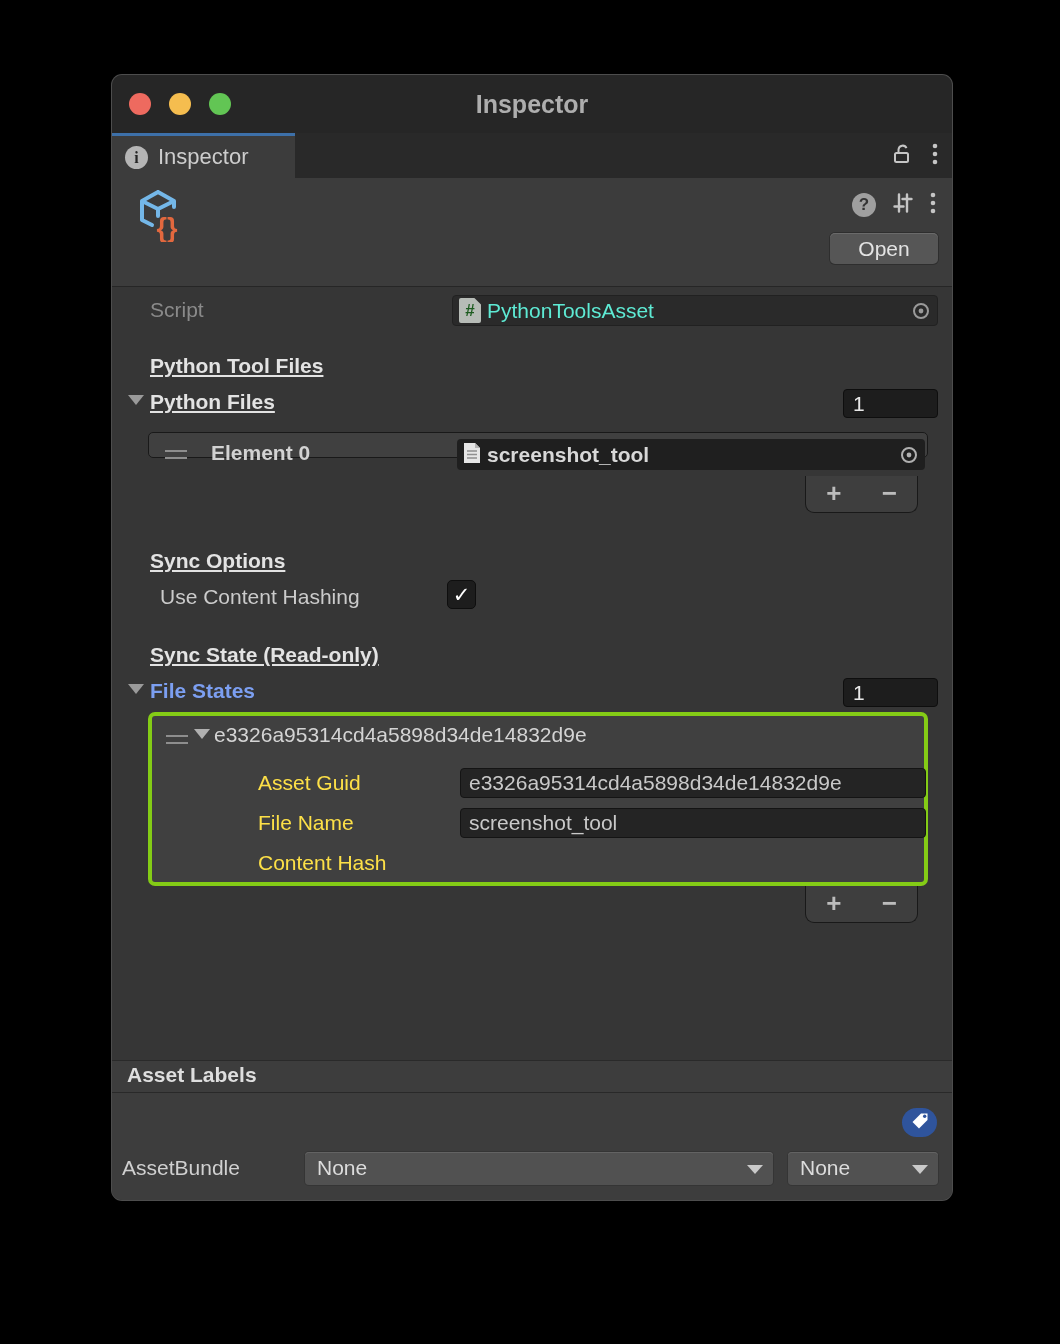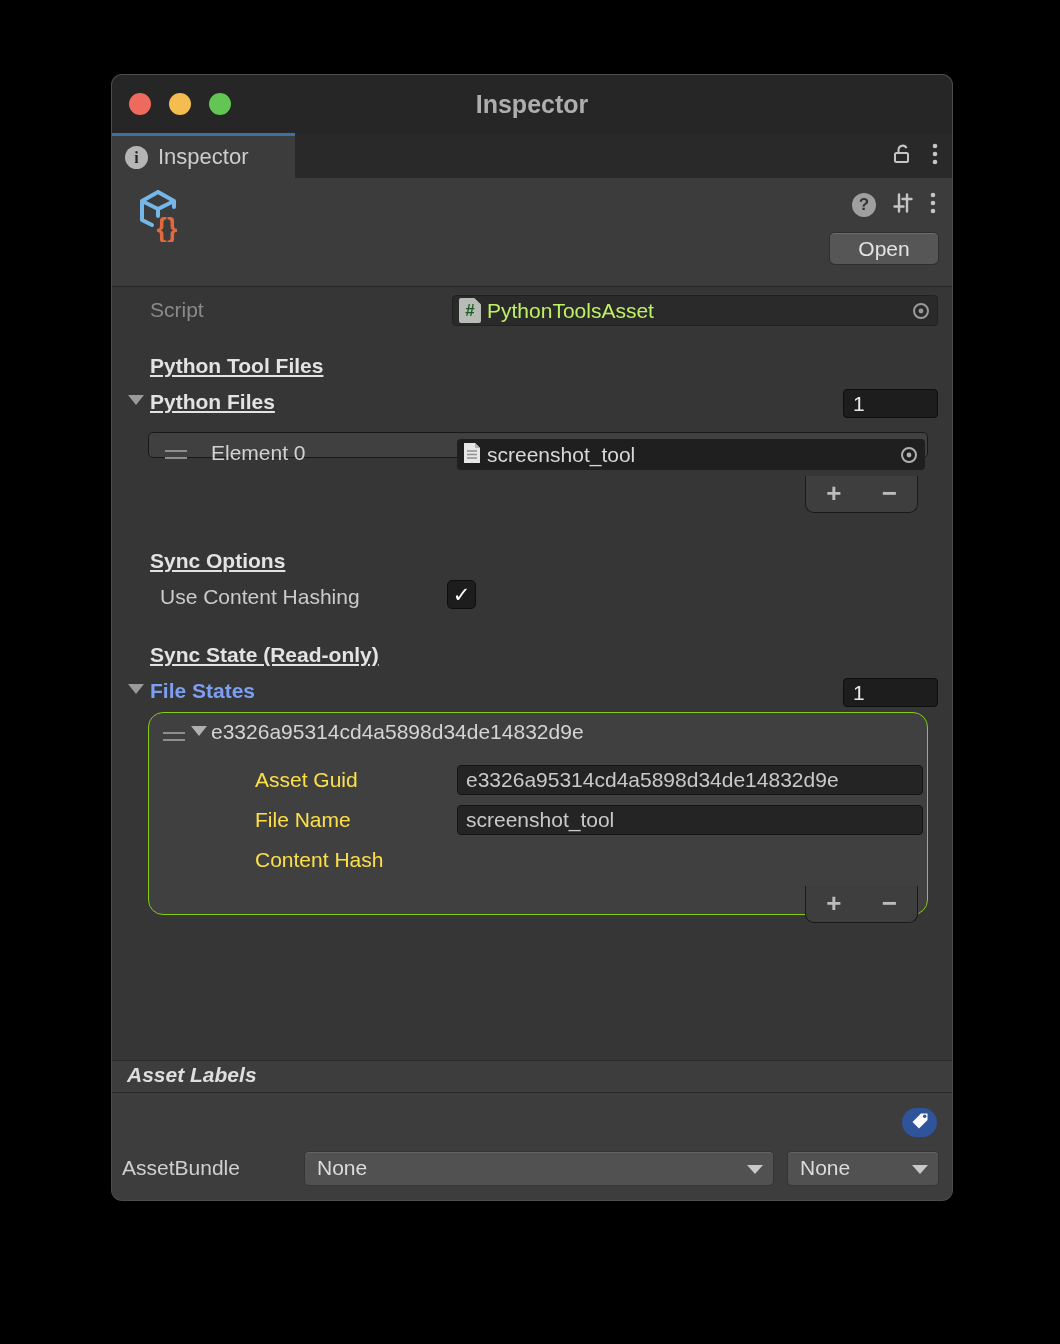--- a/index.html
+++ b/index.html
@@ -46,30 +46,30 @@
   .body { position:absolute; left:0; top:212px; width:840px; height:773px; background:#363636; }
   .row-label { position:absolute; font-size:21px; color:#cbcbcb; }
   .bold { font-weight:bold; color:#e3e3e3;text-decoration:underline; }
   .disabled { color:#8a8a8a; }
 
   .script-field { position:absolute; left:340px; top:8px; width:486px; height:31px; background:#2a2a2a;
                   border:1px solid #212121; border-radius:4px; display:flex; align-items:center; padding:0 6px; }
   .script-icon { width:22px; height:25px; background:#b7bcb7; border-radius:2px; color:#1d5c20;
                  font-size:17px; font-weight:bold; text-align:center; line-height:25px;
                  clip-path:polygon(0 0,70% 0,100% 26%,100% 100%,0 100%); }
-  .script-name { margin-left:6px; font-size:21px; color:#bef264; flex:1; }
+  .script-name { margin-left:6px; font-size:21px; color:#5eead4; flex:1; }
 
   .tri { width:0; height:0; border-left:8px solid transparent; border-right:8px solid transparent;
          border-top:10px solid #9a9a9a; }
   .size-field { position:absolute; left:731px; width:95px; height:29px; background:#1d1d1d;
                 border:1px solid #0e0e0e; border-radius:4px; color:#e8e8e8; font-size:21px;
                 line-height:27px; padding-left:9px; }
 
   .list-box { position:absolute; left:36px; top:145px; width:780px; height:26px; background:#404040;
-              border:1px solid #191919; border-radius:5px; }
+              border:1px solid #191919; border-radius:5px;font-weight:bold; }
   .handle { display:flex; flex-direction:column; gap:5px; }
   .handle span { display:block; width:22px; height:2px; background:#8e8e8e; }
   .el-handle { position:absolute; left:16px; top:17px; }
   .el-label { position:absolute; left:62px; top:8px; font-size:21px; color:#d2d2d2; }
   .obj-field { position:absolute; left:308px; top:6px; width:468px; height:31px; background:#1f1f1f;
                border-radius:4px; display:flex; align-items:center; padding:0 6px; }
   .obj-name { margin-left:6px; font-size:21px; color:#d8d8d8; flex:1; }
   .picker { display:flex; align-items:center; }
 
   .list-footer { position:absolute; left:693px; width:113px; height:37px; background:#3e3e3e;
@@ -77,34 +77,34 @@
                  display:flex; }
   .lf-btn { flex:1; text-align:center; font-size:26px; color:#bcbcbc; line-height:34px; font-weight:bold; }
   .footer-1 { top:189px; } .footer-2 { top:599px; }
 
   .checkbox { position:absolute; left:335px; top:293px; width:29px; height:29px; background:#1d1d1d;
               border:1px solid #0e0e0e; border-radius:5px; text-align:center; }
   .checkbox span { color:#fff; font-size:21px; font-weight:bold; line-height:27px; }
 
   .blue { color:#7c9ff1; font-weight:bold; }
 
-  .states-box { position:absolute; left:36px; top:425px; width:780px; height:203px; background:#404040;
-                border:1px solid #84cc16; border-radius:15px; }
+  .states-box { position:absolute; left:36px; top:425px; width:780px; height:174px; background:#404040;
+                border:4px solid #84cc16; border-radius:7px; }
   .st-handle { position:absolute; left:14px; top:19px; }
   .st-tri { position:absolute; left:42px; top:13px; border-top-color:#b0b0b0; }
   .st-header { position:absolute; left:62px; top:7px; font-size:21px; color:#d4d4d4; }
   .st-row-label { position:absolute; left:106px; font-size:21px; color:#fde047; }
   .st-field { position:absolute; left:308px; width:466px; height:30px; background:#242424;
               border:1px solid #141414; border-radius:4px; color:#c9c9c9; font-size:21px;
               line-height:28px; padding:0 8px; white-space:nowrap; overflow:hidden; }
 
   
   .labelsbar { position:absolute; left:0; top:985px; width:840px; height:33px; background:#3d3d3d;
                border-top:1px solid #2a2a2a; border-bottom:1px solid #292929; }
-  .labelsbar div { margin:2px 0 0 15px; font-size:21px; font-weight:bold; color:#dedede;font-style:italic; }
+  .labelsbar div { margin:2px 0 0 15px; font-size:21px; font-weight:bold; color:#dedede; }
 
   
   .bottom { position:absolute; left:0; top:1018px; width:840px; height:107px; background:#3d3d3d; }
   .tag-btn { position:absolute; right:15px; top:15px; width:35px; height:29px; border-radius:15px;
              background:#2f549c; display:flex; align-items:center; justify-content:center; }
   .ab-label { position:absolute; left:10px; top:63px; font-size:21px; color:#d0d0d0; }
   .dropdown { position:absolute; top:59px; height:33px; background:#515151; border-radius:4px;
               box-shadow:inset 0 1px 0 #636363, 0 0 0 1px #353535;
               font-size:21px; color:#dcdcdc; line-height:32px; padding-left:12px; }
   .dd-1 { left:193px; width:468px; } .dd-2 { left:676px; width:150px; }

